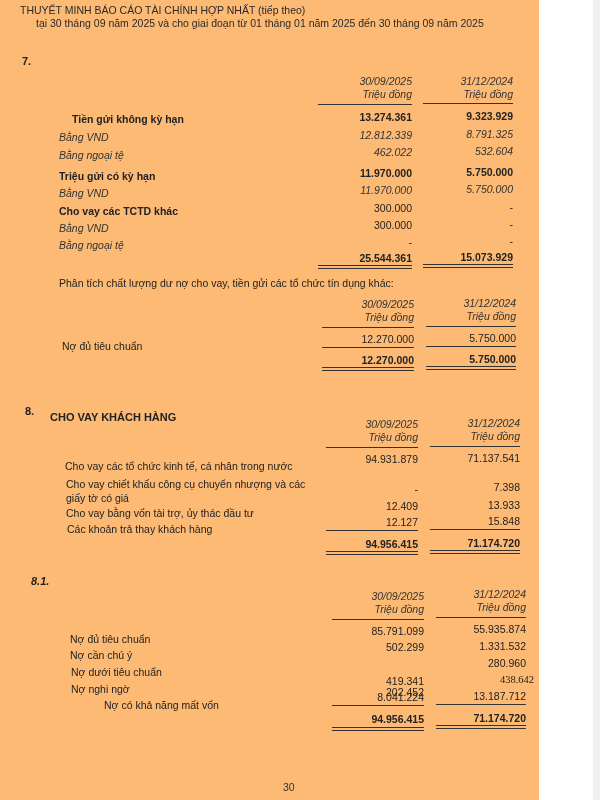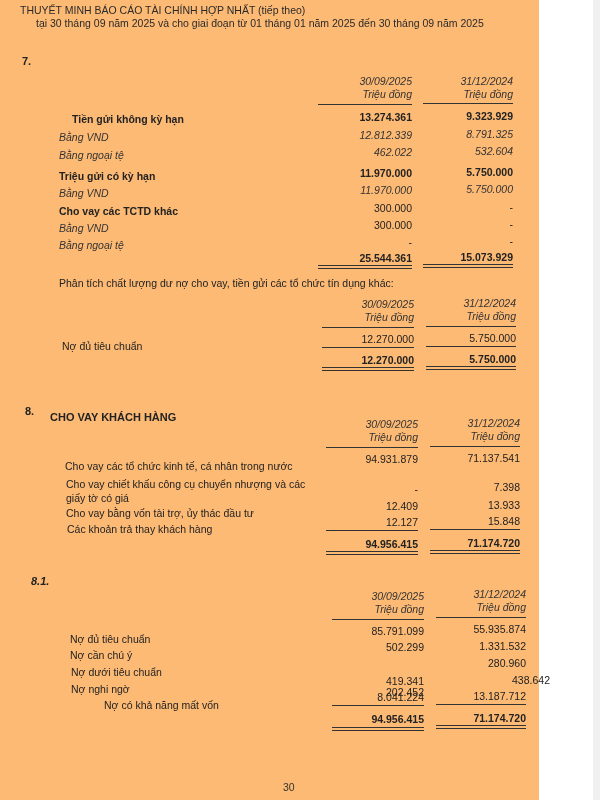--- a/index.html
+++ b/index.html
@@ -167,21 +167,21 @@
   <div class="abs lbl" style="left:70px; top:649px;">Nợ cần chú ý</div>
   <div class="abs num" style="left:332px; top:641px; width:92px;">502.299</div>
   <div class="abs num" style="left:436px; top:640px; width:90px;">1.331.532</div>
 
   <div class="abs lbl" style="left:71px; top:666px;">Nợ dưới tiêu chuẩn</div>
   <div class="abs num" style="left:332px; top:658px; width:92px;margin-top:28px;">202.452</div>
   <div class="abs num" style="left:436px; top:657px; width:90px;">280.960</div>
 
   <div class="abs lbl" style="left:71px; top:683px;">Nợ nghi ngờ</div>
   <div class="abs num" style="left:332px; top:675px; width:92px;">419.341</div>
-  <div class="abs num" style="left:460px; top:674px; width:90px;">438.642</div>
+  <div class="abs num" style="left:444px; top:674px; width:90px;font-family:Liberation Serif, serif;">438.642</div>
 
   <div class="abs lbl" style="left:72px; top:699px;padding-left:32px;">Nợ có khả năng mất vốn</div>
   <div class="abs num" style="left:332px; top:691px; width:92px;">8.041.224</div>
   <div class="abs num" style="left:436px; top:690px; width:90px;">13.187.712</div>
   <div class="rule" style="left:332px; top:705px; width:92px;"></div>
   <div class="rule" style="left:436px; top:704px; width:90px;"></div>
 
   <div class="abs num b" style="left:332px; top:713px; width:92px;">94.956.415</div>
   <div class="abs num b" style="left:436px; top:712px; width:90px;">71.174.720</div>
   <div class="drule" style="left:332px; top:727px; width:92px;"></div>

